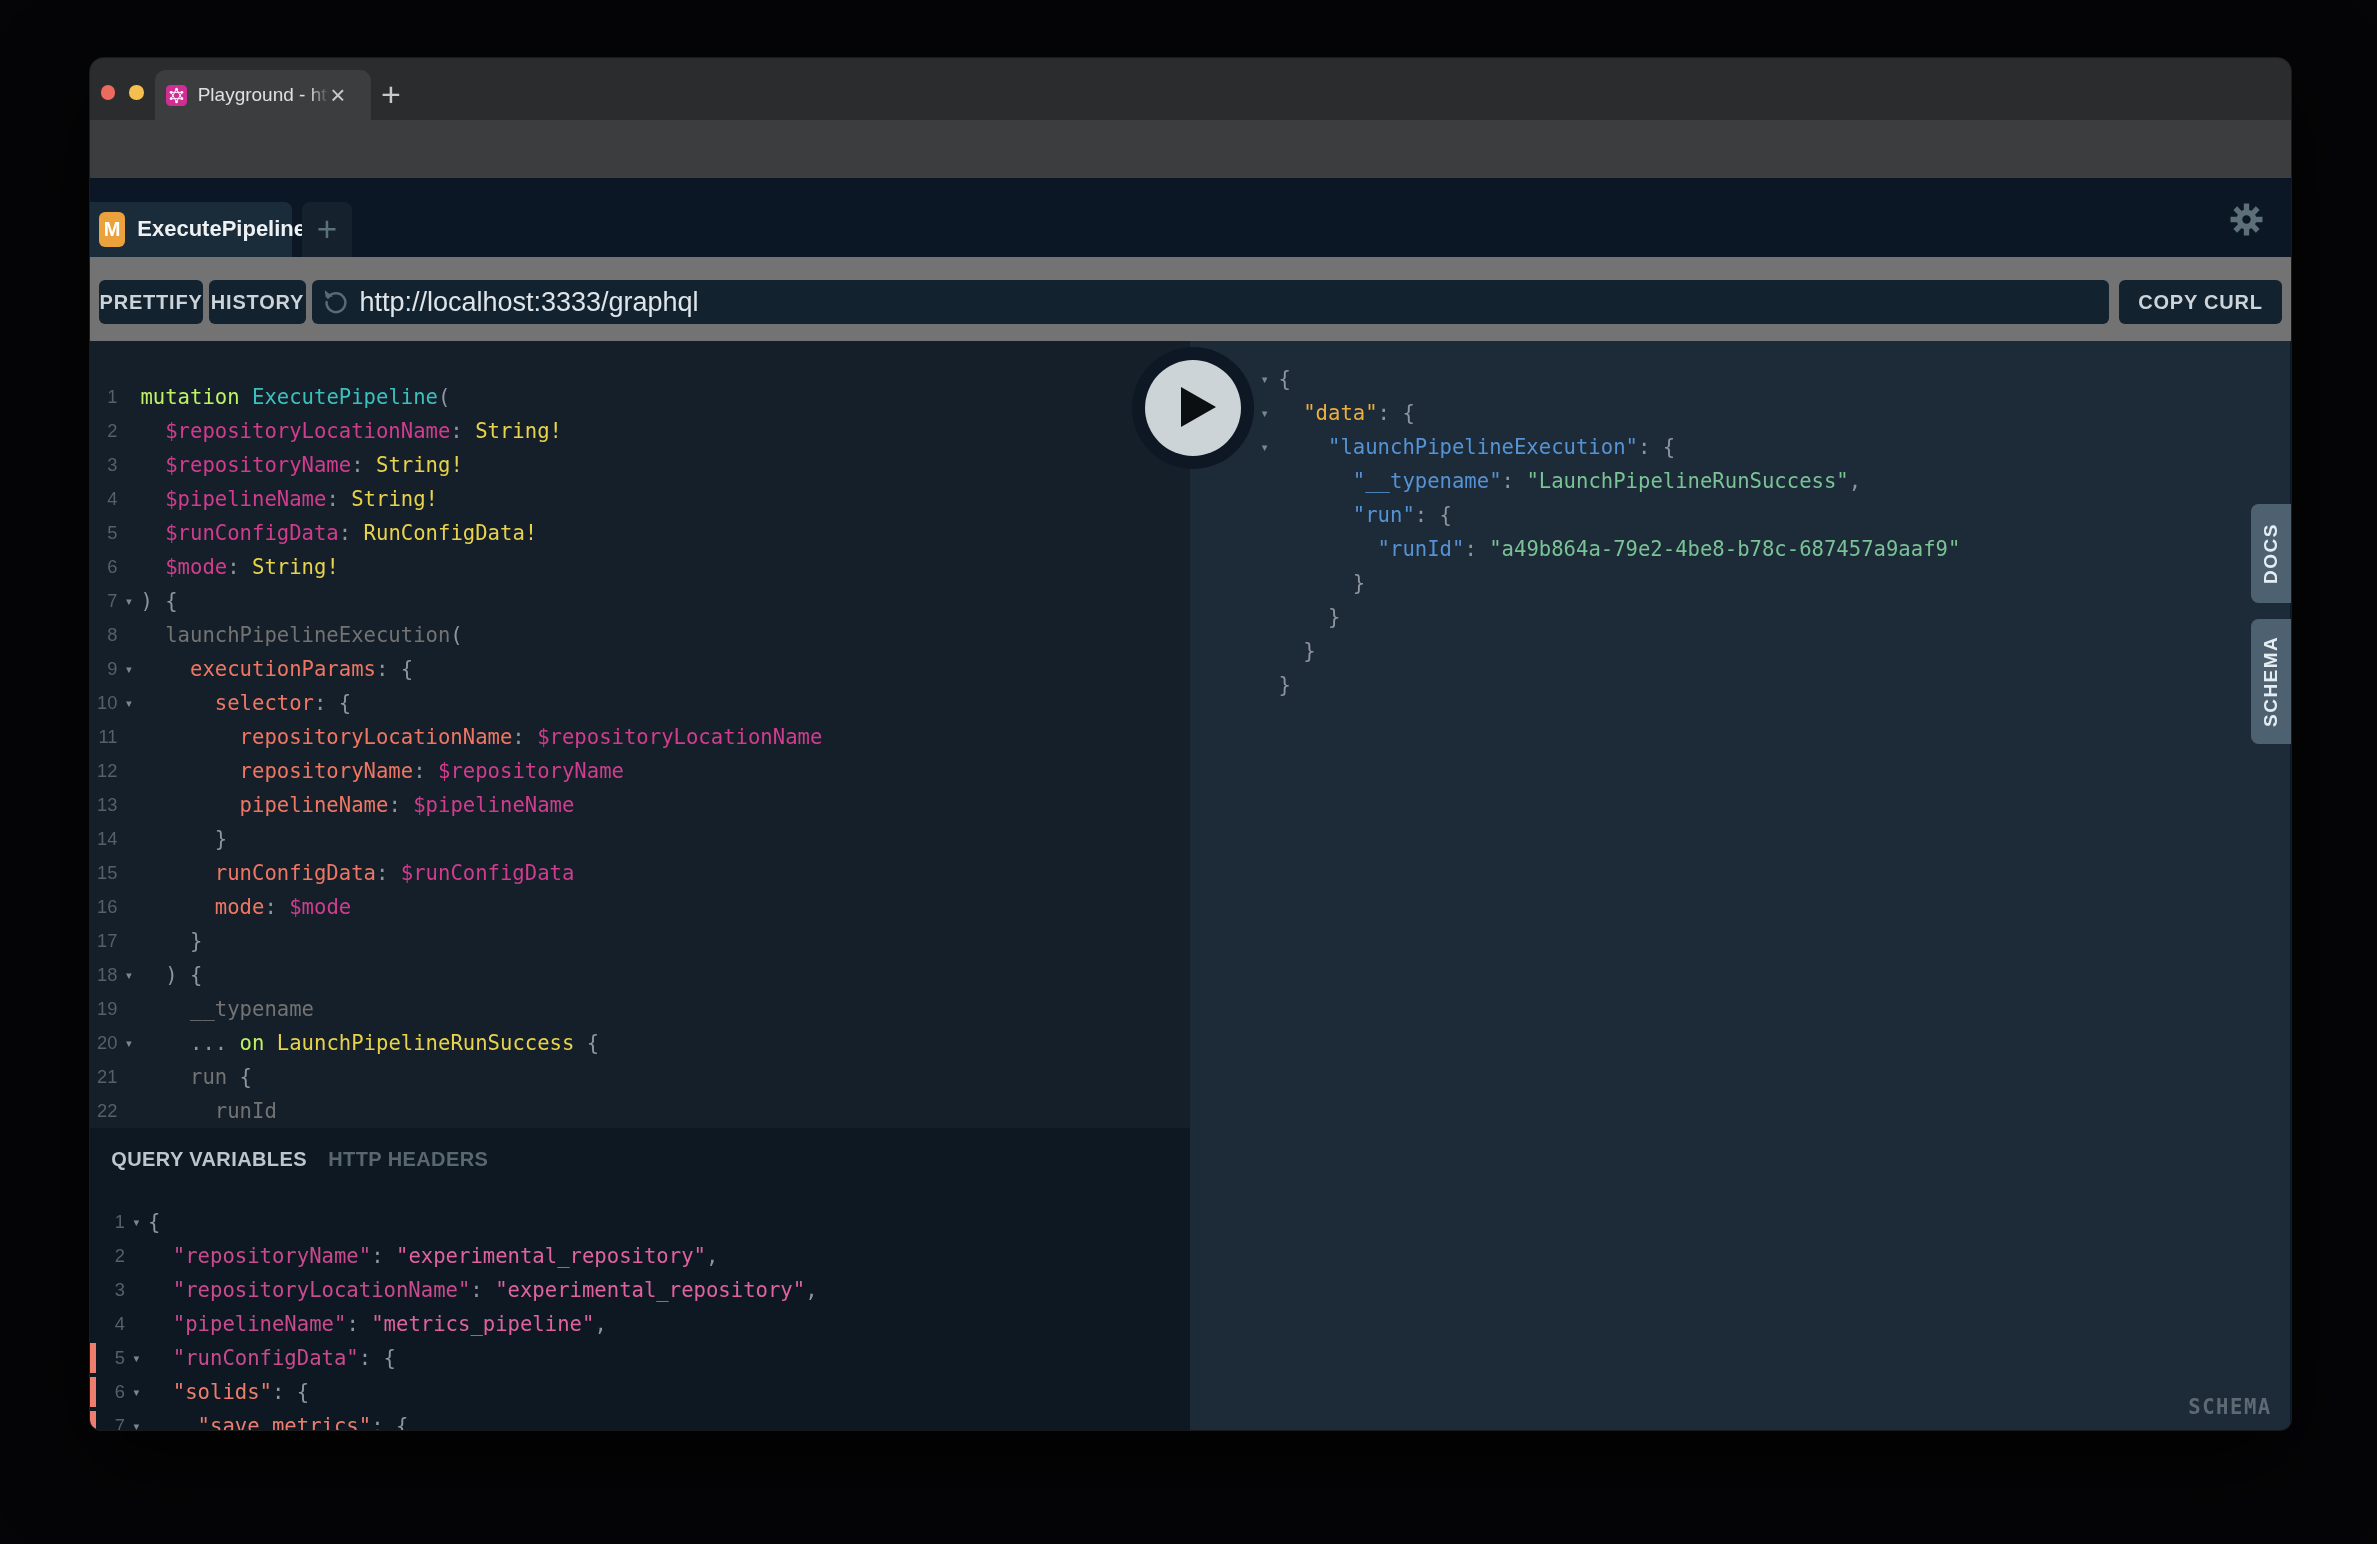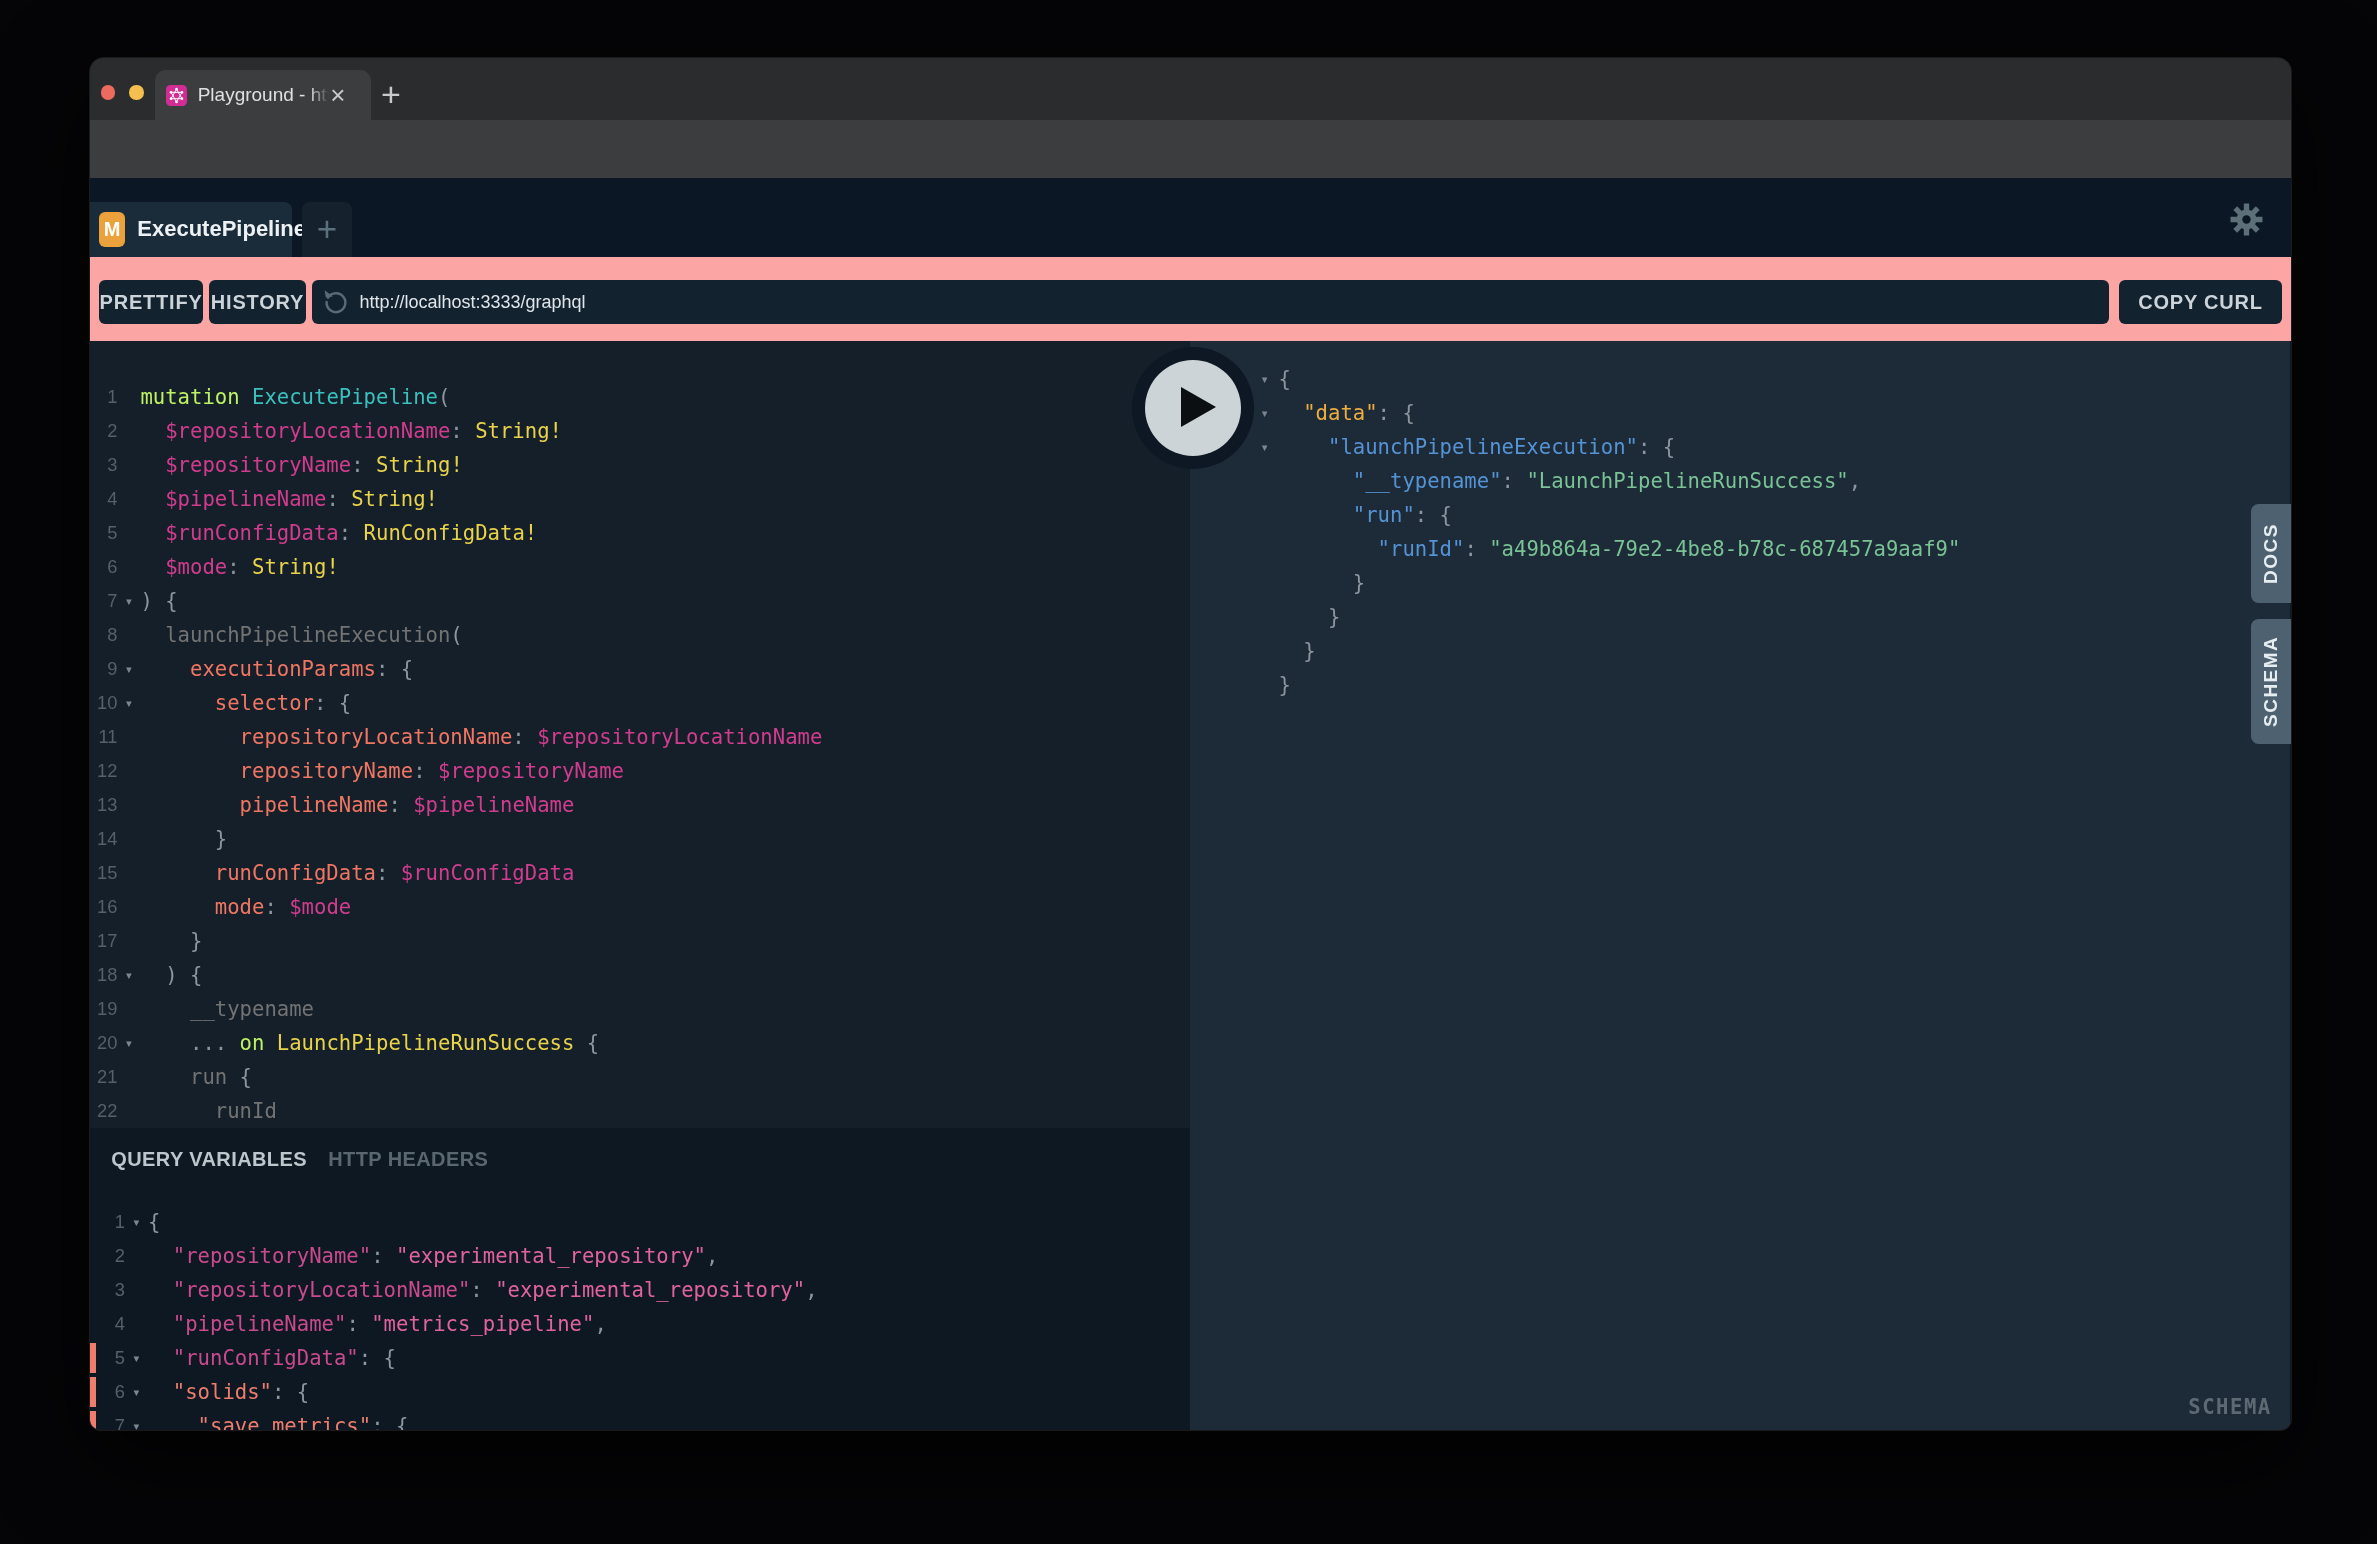--- a/index.html
+++ b/index.html
@@ -39,29 +39,29 @@
           display:flex;align-items:center;padding:0 12.2px 0 9.1px;box-sizing:border-box;}
   .m-badge{width:26px;height:35px;border-radius:6.1px;background:#eba23c;color:#fff;font-weight:bold;font-size:20px;
            display:flex;align-items:center;justify-content:center;flex:0 0 26px;}
   .pg-tab-title{color:#eef1f3;font-size:22px;font-weight:600;margin-left:12.2px;white-space:nowrap;}
   .pg-tab-close{color:#5a6e7c;font-size:26px;margin-left:12.2px;line-height:23px;}
   .pg-newtab{position:absolute;left:212px;top:23.6px;width:50px;height:55px;background:#15212d;border-radius:7.6px 7.6px 0 0;
              display:flex;align-items:center;justify-content:center;color:#5c707e;font-size:35px;font-weight:300;}
   .gear{position:absolute;left:2139px;top:24.4px;width:35px;height:35px;}
 
   
-  .pg-toolbar{position:absolute;left:0;top:199px;width:100%;height:84px;background:#fca5a5;}
+  .pg-toolbar{position:absolute;left:0;top:199px;width:100%;height:84px;background:#737373;}
   .tb-btn{position:absolute;top:23px;height:44px;background:#13222f;border-radius:6.1px;color:#ccd4d9;
           font-size:20px;font-weight:bold;letter-spacing:0.8px;display:flex;align-items:center;justify-content:center;}
   .tb-prettify{left:9.1px;width:104px;}
   .tb-history{left:119px;width:97px;}
   .tb-copycurl{left:2029px;width:163px;}
   .endpoint{position:absolute;left:222px;top:23px;width:1797px;height:44px;background:#13222f;border-radius:6.1px;
             display:flex;align-items:center;padding-left:10.7px;box-sizing:border-box;}
-  .endpoint-text{color:#dfe5e9;font-size:18px;margin-left:10.7px;text-align:center;}
+  .endpoint-text{color:#dfe5e9;font-size:27px;margin-left:10.7px;text-align:center;}
 
   
   .content{position:absolute;left:0;top:283px;width:100%;height:1090px;}
   .pane-editor{position:absolute;left:0;top:0;width:1100px;height:787px;background:#141f29;overflow:hidden;}
   .pane-vars{position:absolute;left:0;top:787px;width:1297px;height:302px;background:#0e1822;overflow:hidden;}
   .pane-resp{position:absolute;left:1100px;top:0;width:1100px;height:1090px;background:#1d2a38;overflow:hidden;}
 
   .code-font{font-family:"DejaVu Sans Mono",monospace;font-size:20.6px;}
   .lines{white-space:pre;}
   .pane-editor .lines{padding-top:39px;}

